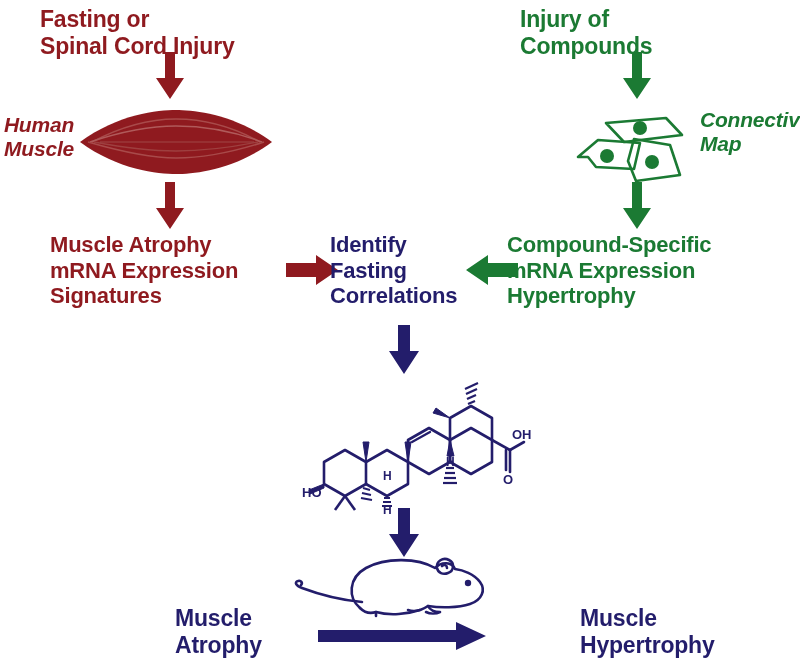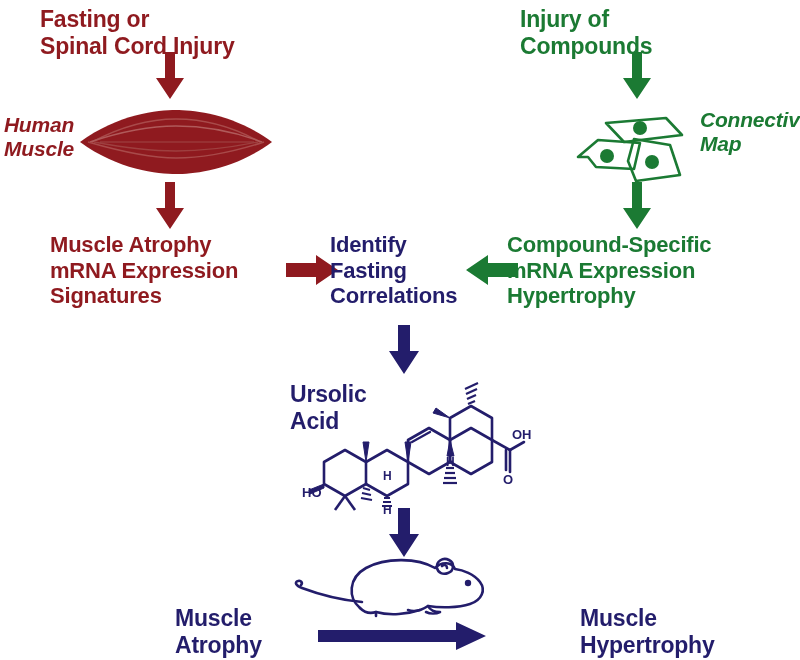--- a/index.html
+++ b/index.html
@@ -132,22 +132,20 @@
   <div class="node navy-text t-mid" style="left:330px; top:232px; width:150px;">Identify
 Fasting
 Correlations</div>
 
   <div class="arrow" style="left:386px; top:325px;">
     <svg width="36" height="50" viewBox="0 0 36 50">
       <polygon points="12,0 24,0 24,26 33,26 18,49 3,26 12,26" fill="#231d6b"></polygon>
     </svg>
   </div>
 
-  <div class="node navy-text t-chem" style="left:290px; top:381px; width:110px;">Ursolic
-Acid</div>
 
   <div class="figure" style="left:300px; top:380px;">
     <svg width="230" height="135" viewBox="0 0 230 135">
       <g fill="none" stroke="#231d6b" stroke-width="2.6" stroke-linecap="round" stroke-linejoin="round">
 
         <path d="M24,104 L24,82 L45,70 L66,82 L66,104 L45,116 Z"></path>
 
         <path d="M66,82 L87,70 L108,82 L108,104 L87,116 L66,104"></path>
 
         <path d="M108,82 L108,60 L129,48 L150,60 L150,82 L129,94 L108,82"></path>

